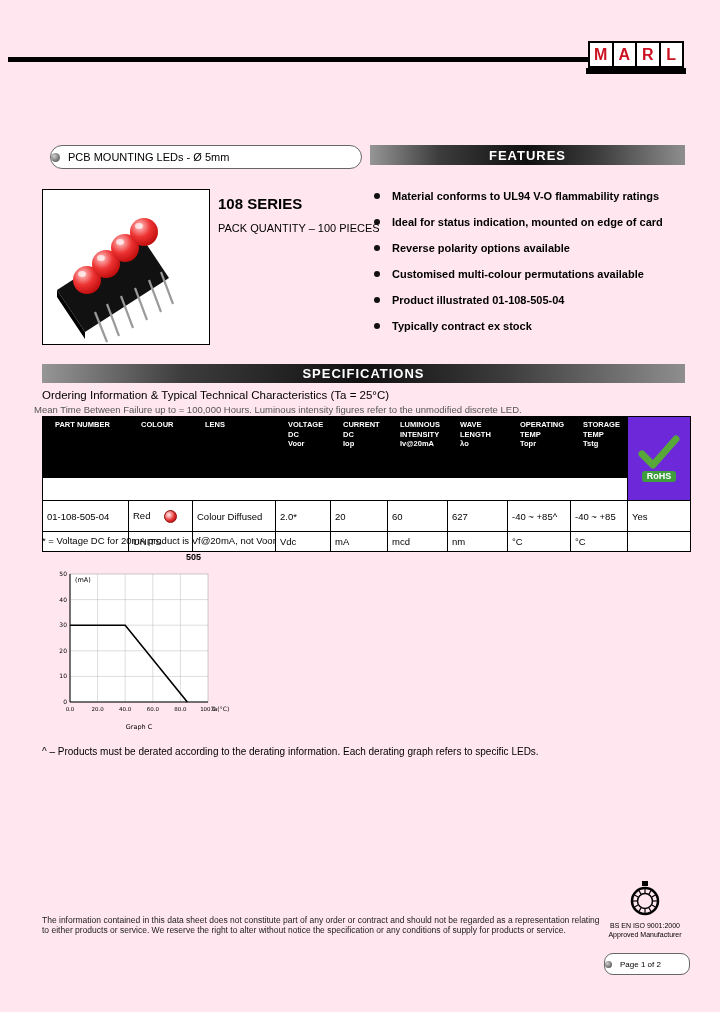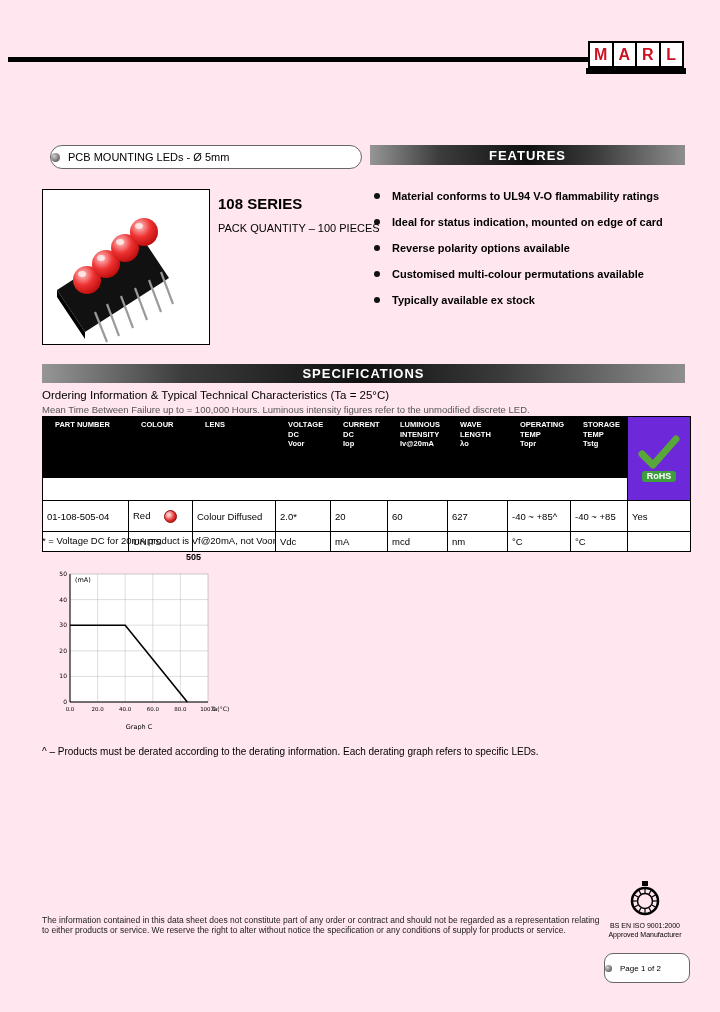--- a/index.html
+++ b/index.html
@@ -41,21 +41,21 @@
 
   
   #features-list { left:372px; top:190px; width:313px; }
   .feature { display:flex; align-items:flex-start; margin-bottom:14px; font-size:11px;
     font-weight:bold; line-height:12px; }
   .feature .fdot { width:6px; height:6px; border-radius:50%; background:#111;
     margin:3px 12px 0 2px; flex:0 0 auto; }
 
   
   #ordering-line { left:42px; top:389px; font-size:11.5px; }
-  #mtbf-line { left:42px; top:404px; font-size:9.5px; color:#555; }
+  #mtbf-line { left:34px; top:404px; font-size:9.5px; color:#555; }
 
   
   #spec-table { left:42px; top:416px; width:648px; border-collapse:collapse; table-layout:fixed; }
   #spec-table th, #spec-table td { border:1px solid #000; }
   #spec-table th { background:#000; color:#fff; font-size:7.5px; font-weight:bold;
     text-align:left; vertical-align:top; padding:3px 12px; line-height:9.5px; height:54px; }
   #spec-table th div { white-space:pre-line; }
   #spec-table th.rohs-cell { background:#6d28d9; text-align:center; vertical-align:middle; padding:0; }
   .band-cell { height:18px; color:#fff; font-weight:bold; text-align:center; font-size:12px;
     letter-spacing:1px;
@@ -77,21 +77,21 @@
   #chart-title { left:186px; top:552px; font-size:9px; font-weight:bold; }
   #derating-svg { left:40px; top:564px; }
   #derating-svg text { font-family:"DejaVu Sans", sans-serif; fill:#000; }
 
   
   #disclaimer { left:42px; top:915px; width:560px; font-size:8.5px; line-height:10px; color:#222; }
   #iso-crest { left:628px; top:880px; }
   #iso-text { left:590px; top:921px; width:110px; text-align:center; font-size:7px; line-height:9px; }
   #copyright-pill { left:42px; top:953px; width:260px; height:17px; font-size:8px; border-radius:9px; }
   #copyright-pill .dot, #page-pill .dot { width:7px; height:7px; }
-  #page-pill { left:604px; top:953px; width:86px; height:30px; font-size:8px; border-radius:9px; }
+  #page-pill { left:604px; top:953px; width:86px; height:22px; font-size:8px; border-radius:9px; }
 </style>
 </head>
 <body>
 
 <div id="page">
 
   <div class="abs" id="top-rule"></div>
 
   <div class="abs" id="marl-logo">
     <span class="cell">M</span>
@@ -153,21 +153,25 @@
     <div class="feature">
       <span class="fdot"></span>
       <span>Reverse polarity options available</span>
     </div>
     <div class="feature">
       <span class="fdot"></span>
       <span>Customised multi-colour permutations available</span>
     </div>
     <div class="feature">
       <span class="fdot"></span>
-      <span>Typically available ex stock</span>
+      <span>Product illustrated 01-108-505-04</span>
+    </div>
+    <div class="feature">
+      <span class="fdot"></span>
+      <span>Typically contract ex stock</span>
     </div>
   </div>
 
   <div class="abs band" id="specs-band">SPECIFICATIONS</div>
   <div class="abs" id="ordering-line">Ordering Information &amp; Typical Technical Characteristics (Ta = 25°C)</div>
   <div class="abs" id="mtbf-line">Mean Time Between Failure up to = 100,000 Hours. Luminous intensity figures refer to the unmodified discrete LED.</div>
 
   <table class="abs" id="spec-table">
     <colgroup>
       <col style="width:86px">

